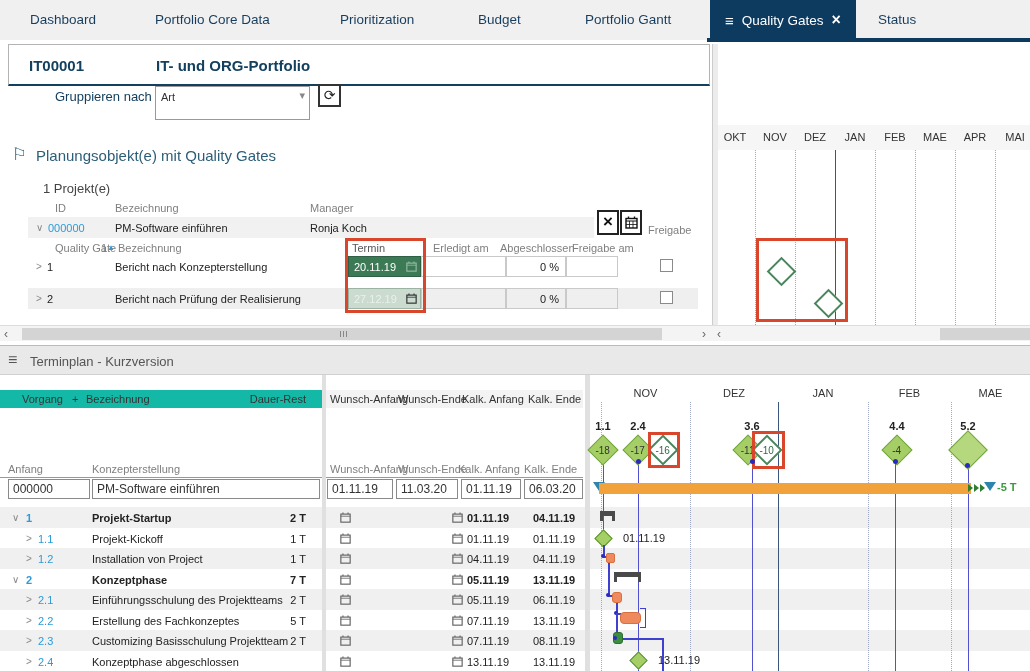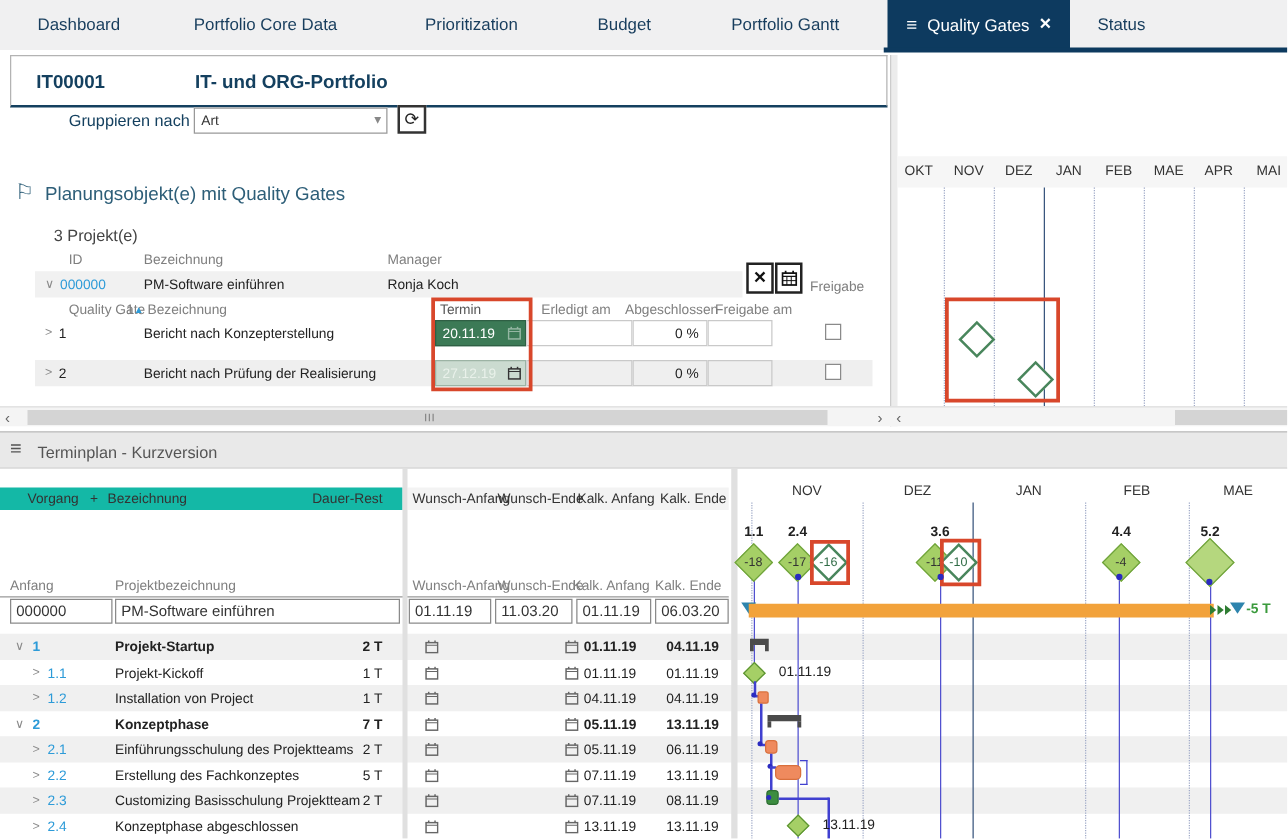--- a/index.html
+++ b/index.html
@@ -62,31 +62,31 @@
     <div class="tab" style="left:878px">Status</div>
   </div>
   <div class="abs" style="left:707px;top:38px;width:323px;height:4px;background:#0d3a5f"></div>
 
   <div class="abs" style="left:8px;top:44px;width:702px;height:42px;background:#fff;border:1px solid #b3b3b3;border-bottom:2px solid #14405f">
     <span class="abs bold" style="left:20px;top:12px;font-size:15px;color:#14405f">IT00001</span>
     <span class="abs bold" style="left:147px;top:12px;font-size:15px;color:#14405f">IT- und ORG-Portfolio</span>
   </div>
 
   <span class="abs s13" style="left:55px;top:89px;color:#14405f">Gruppieren nach</span>
-  <div class="abs" style="left:155px;top:86px;width:155px;height:21px;background:#fff;border:1px solid #999">
+  <div class="abs" style="left:155px;top:86px;width:155px;height:34px;background:#fff;border:1px solid #999">
     <span class="abs s11" style="left:5px;top:4px;color:#333">Art</span>
     <span class="abs" style="right:4px;top:2px;color:#888;font-size:11px">▾</span>
   </div>
   <div class="abs" style="left:318px;top:84px;width:23px;height:23px;border:2px solid #333;background:#fff;text-align:center">
     <span style="font-size:14px;line-height:19px;color:#222">⟳</span>
   </div>
 
   <span class="abs" style="left:12px;top:144px;font-size:17px;color:#2d5e78">⚐</span>
   <span class="abs" style="left:36px;top:147px;font-size:15px;color:#2d5e78">Planungsobjekt(e) mit Quality Gates</span>
-  <span class="abs s13" style="left:43px;top:181px;color:#444">3 Projekt(e)</span>
+  <span class="abs s13" style="left:43px;top:181px;color:#444">1 Projekt(e)</span>
 
   <span class="abs s11 gray" style="left:55px;top:202px">ID</span>
   <span class="abs s11 gray" style="left:115px;top:202px">Bezeichnung</span>
   <span class="abs s11 gray" style="left:310px;top:202px">Manager</span>
 
   <div class="abs" style="left:28px;top:217px;width:566px;height:21px;background:#f1f1f1">
     <span class="abs treech" style="left:8px;top:5px">∨</span>
     <span class="abs s11 link" style="left:20px;top:5px">000000</span>
     <span class="abs s11" style="left:87px;top:5px;color:#222">PM-Software einführen</span>
     <span class="abs s11" style="left:282px;top:5px;color:#222">Ronja Koch</span>
@@ -222,21 +222,21 @@
     <div class="abs s11 right" style="left:236px;top:3px;width:70px;color:#333">Dauer-Rest</div>
   </div>
   <div class="abs" style="left:326px;top:390px;width:257px;height:18px;background:#f3f3f3">
     <span class="abs s11" style="left:4px;top:3px;color:#333">Wunsch-Anfang</span>
     <span class="abs s11" style="left:72px;top:3px;color:#333">Wunsch-Ende</span>
     <span class="abs s11" style="left:136px;top:3px;color:#333">Kalk. Anfang</span>
     <span class="abs s11" style="left:202px;top:3px;color:#333">Kalk. Ende</span>
   </div>
 
   <span class="abs s11 gray" style="left:8px;top:463px">Anfang</span>
-  <span class="abs s11 gray" style="left:92px;top:463px">Projektbezeichnung</span>
+  <span class="abs s11 gray" style="left:92px;top:463px">Konzepterstellung</span>
   <span class="abs s11 gray" style="left:330px;top:463px">Wunsch-Anfang</span>
   <span class="abs s11 gray" style="left:398px;top:463px">Wunsch-Ende</span>
   <span class="abs s11 gray" style="left:458px;top:463px">Kalk. Anfang</span>
   <span class="abs s11 gray" style="left:524px;top:463px">Kalk. Ende</span>
   <div class="abs" style="left:0;top:477px;width:583px;height:1px;background:#999"></div>
 
   <div class="inputbox" style="left:8px;top:479px;width:82px;height:20px">000000</div>
   <div class="inputbox" style="left:92px;top:479px;width:228px;height:20px">PM-Software einführen</div>
   <div class="inputbox" style="left:327px;top:479px;width:66px;height:20px">01.11.19</div>
   <div class="inputbox" style="left:396px;top:479px;width:62px;height:20px">11.03.20</div>

